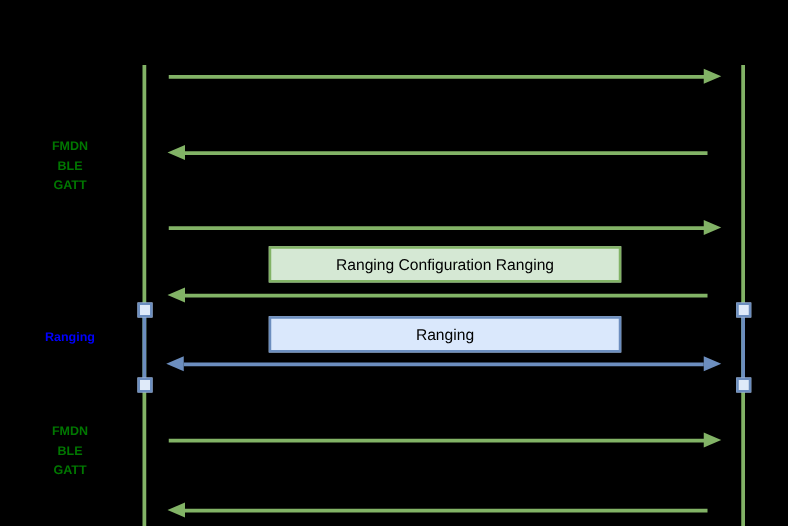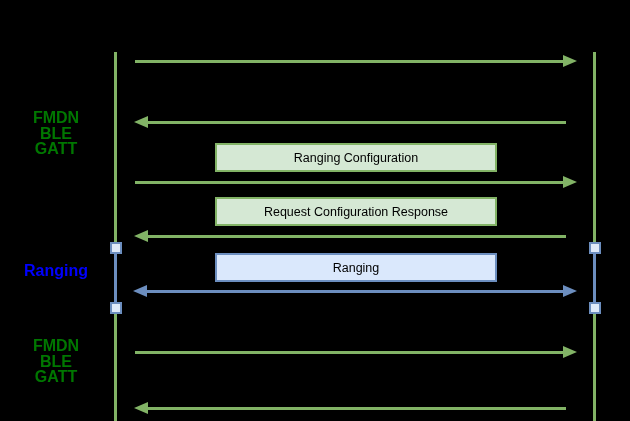--- a/index.html
+++ b/index.html
@@ -40,21 +40,21 @@
   .ahead { position: absolute; width: 0; height: 0;
            border-top: 6px solid transparent; border-bottom: 6px solid transparent; }
   .ahead.r { border-left: 14px solid #82b366; }
   .ahead.l { border-right: 14px solid #82b366; }
   .ahead.blue.r { border-left-color: #6c8ebf; }
   .ahead.blue.l { border-right-color: #6c8ebf; }
 
   
   .phase {
     position: absolute; left: 8px; width: 96px;
-    text-align: center; font-weight: bold; font-size: 16px; line-height: 15.5px;
+    text-align: center; font-weight: bold; font-size: 10px; line-height: 15.5px;
   }
   .phase.green { color: #007700; }
   .phase.blue  { color: #0000ff; }
 </style>
 </head>
 <body>
 
 <div class="stage">
 
   <div class="lifeline left"></div>
@@ -75,28 +75,25 @@
     <div>BLE</div>
     <div>GATT</div>
   </div>
 
   <div class="aline" style="top:59.5px;left:135px;width:429px"></div>
   <div class="ahead r" style="top:55px;left:563px"></div>
 
   <div class="ahead l" style="top:116px;left:134px"></div>
   <div class="aline" style="top:120.5px;left:148px;width:418px"></div>
 
-  <div class="mbox" style="top:143px">
-    <span>Ranging Configuration</span>
-  </div>
   <div class="aline" style="top:180.5px;left:135px;width:429px"></div>
   <div class="ahead r" style="top:176px;left:563px"></div>
 
   <div class="mbox" style="top:197px">
-    <span>Request Configuration Response</span>
+    <span>Ranging Configuration Ranging</span>
   </div>
   <div class="ahead l" style="top:230px;left:134px"></div>
   <div class="aline" style="top:234.5px;left:148px;width:418px"></div>
 
   <div class="act-square" style="top:242px;left:110px"></div>
   <div class="act-square" style="top:242px;left:589px"></div>
 
   <div class="mbox blue" style="top:253px">
     <span>Ranging</span>
   </div>

